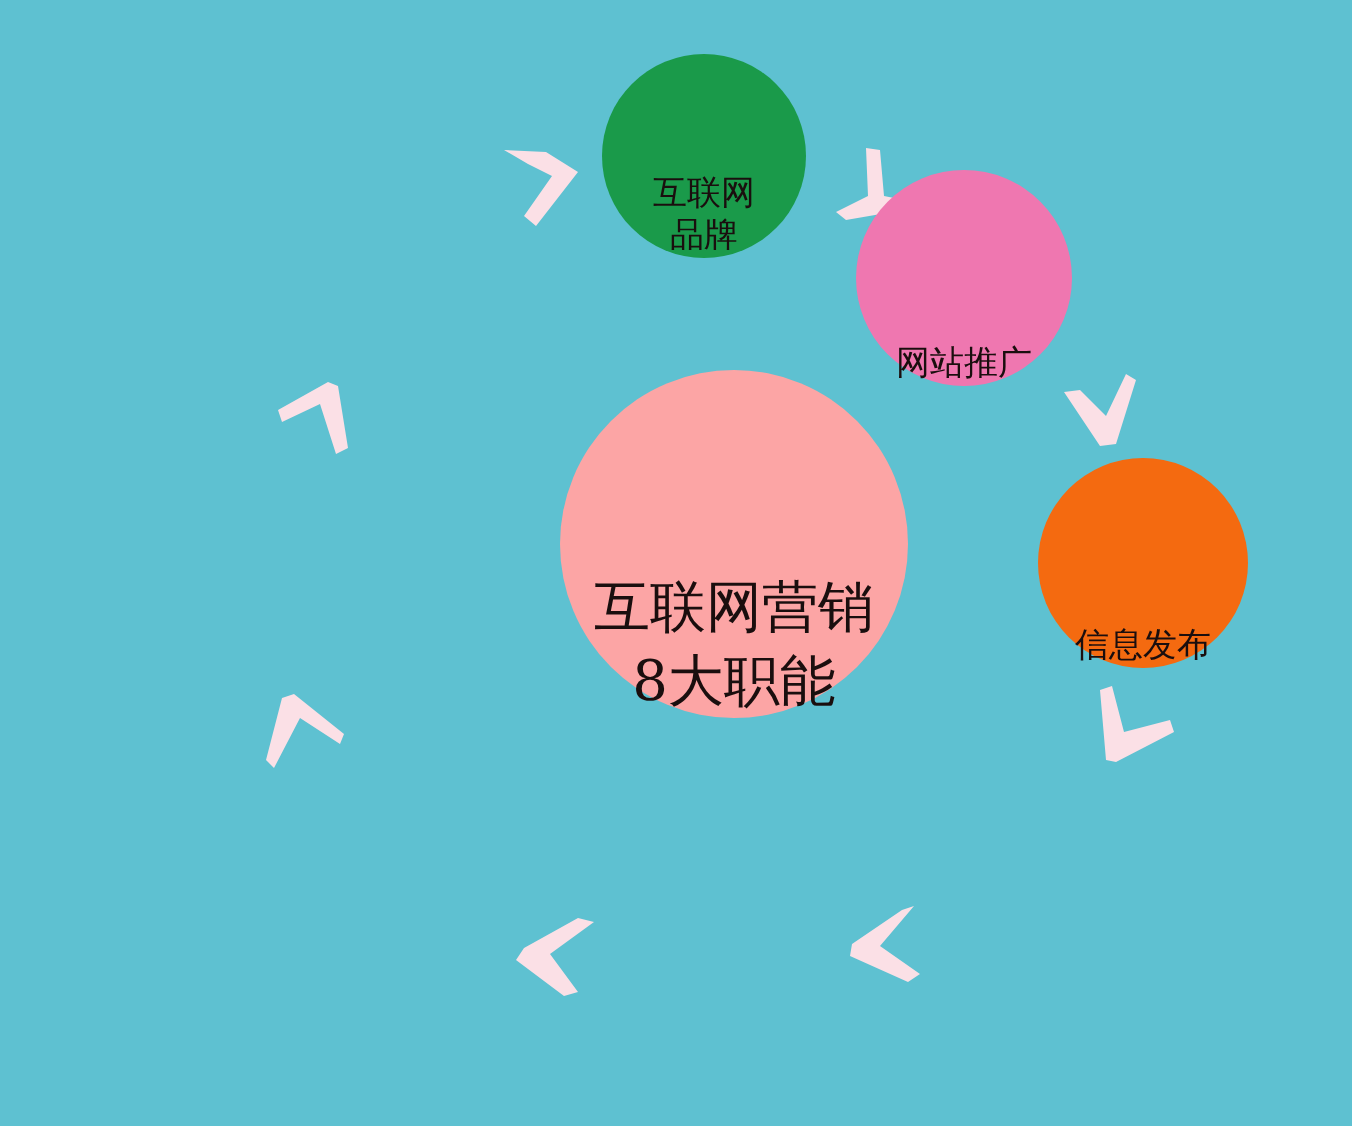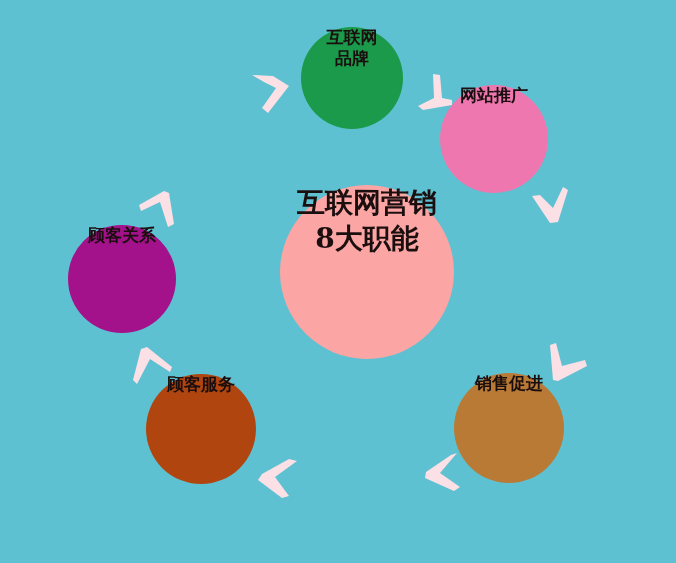--- a/index.html
+++ b/index.html
@@ -6,22 +6,22 @@
     body {
       width: 676px; height: 563px; overflow: hidden;
       font-family: "DejaVu Serif", "Liberation Serif", serif;
     }
     #canvas {
       position: relative; width: 676px; height: 563px;
       background: #5ec1d1;
     }
     .circle {
       position: absolute; border-radius: 50%;
-      display: flex; align-items: flex-start; justify-content: center;
-      text-align: center; color: #1a0e0e; font-weight: bold;
+      display: flex; align-items: flex-end; justify-content: center;
+      text-align: center; color: #1a0e0e; font-weight: normal;
       line-height: 1.25;
     }
     .circle span { display: block; white-space: pre-line; }
     .node-label { font-size: 17px; letter-spacing: 0px; }
     .center-label { font-size: 28px; line-height: 1.3; }
     svg.arrows { position: absolute; left: 0; top: 0; }
   </style>
 </head>
 <body>
 
@@ -51,32 +51,26 @@
   <div class="circle" style="left:280px; top:185px; width:174px; height:174px; background:#fca5a5;">
     <span class="center-label">互联网营销
 8大职能</span>
   </div>
 
   <div class="circle" style="left:301px; top:27px; width:102px; height:102px; background:#1a9a4a;">
     <span class="node-label">互联网
 品牌</span>
   </div>
 
-  <div class="circle" style="left:440px; top:85px; width:108px; height:108px; background:#ef77b0;">
+  <div class="circle" style="left:428px; top:85px; width:108px; height:108px; background:#ef77b0;">
     <span class="node-label">网站推广</span>
   </div>
 
-
-  <div class="circle" style="left:454px; top:373px; width:110px; height:110px; background:#b97a36;">
-    <span class="node-label">销售促进</span>
+  <div class="circle" style="left:519px; top:229px; width:105px; height:105px; background:#f46a10;">
+    <span class="node-label">信息发布</span>
   </div>
 
 
-  <div class="circle" style="left:146px; top:374px; width:110px; height:110px; background:#b0450f;">
-    <span class="node-label">顾客服务</span>
-  </div>
 
-  <div class="circle" style="left:68px; top:225px; width:108px; height:108px; background:#a3128a;">
-    <span class="node-label">顾客关系</span>
-  </div>
+
 
 
 </div>
 
 </body></html>

